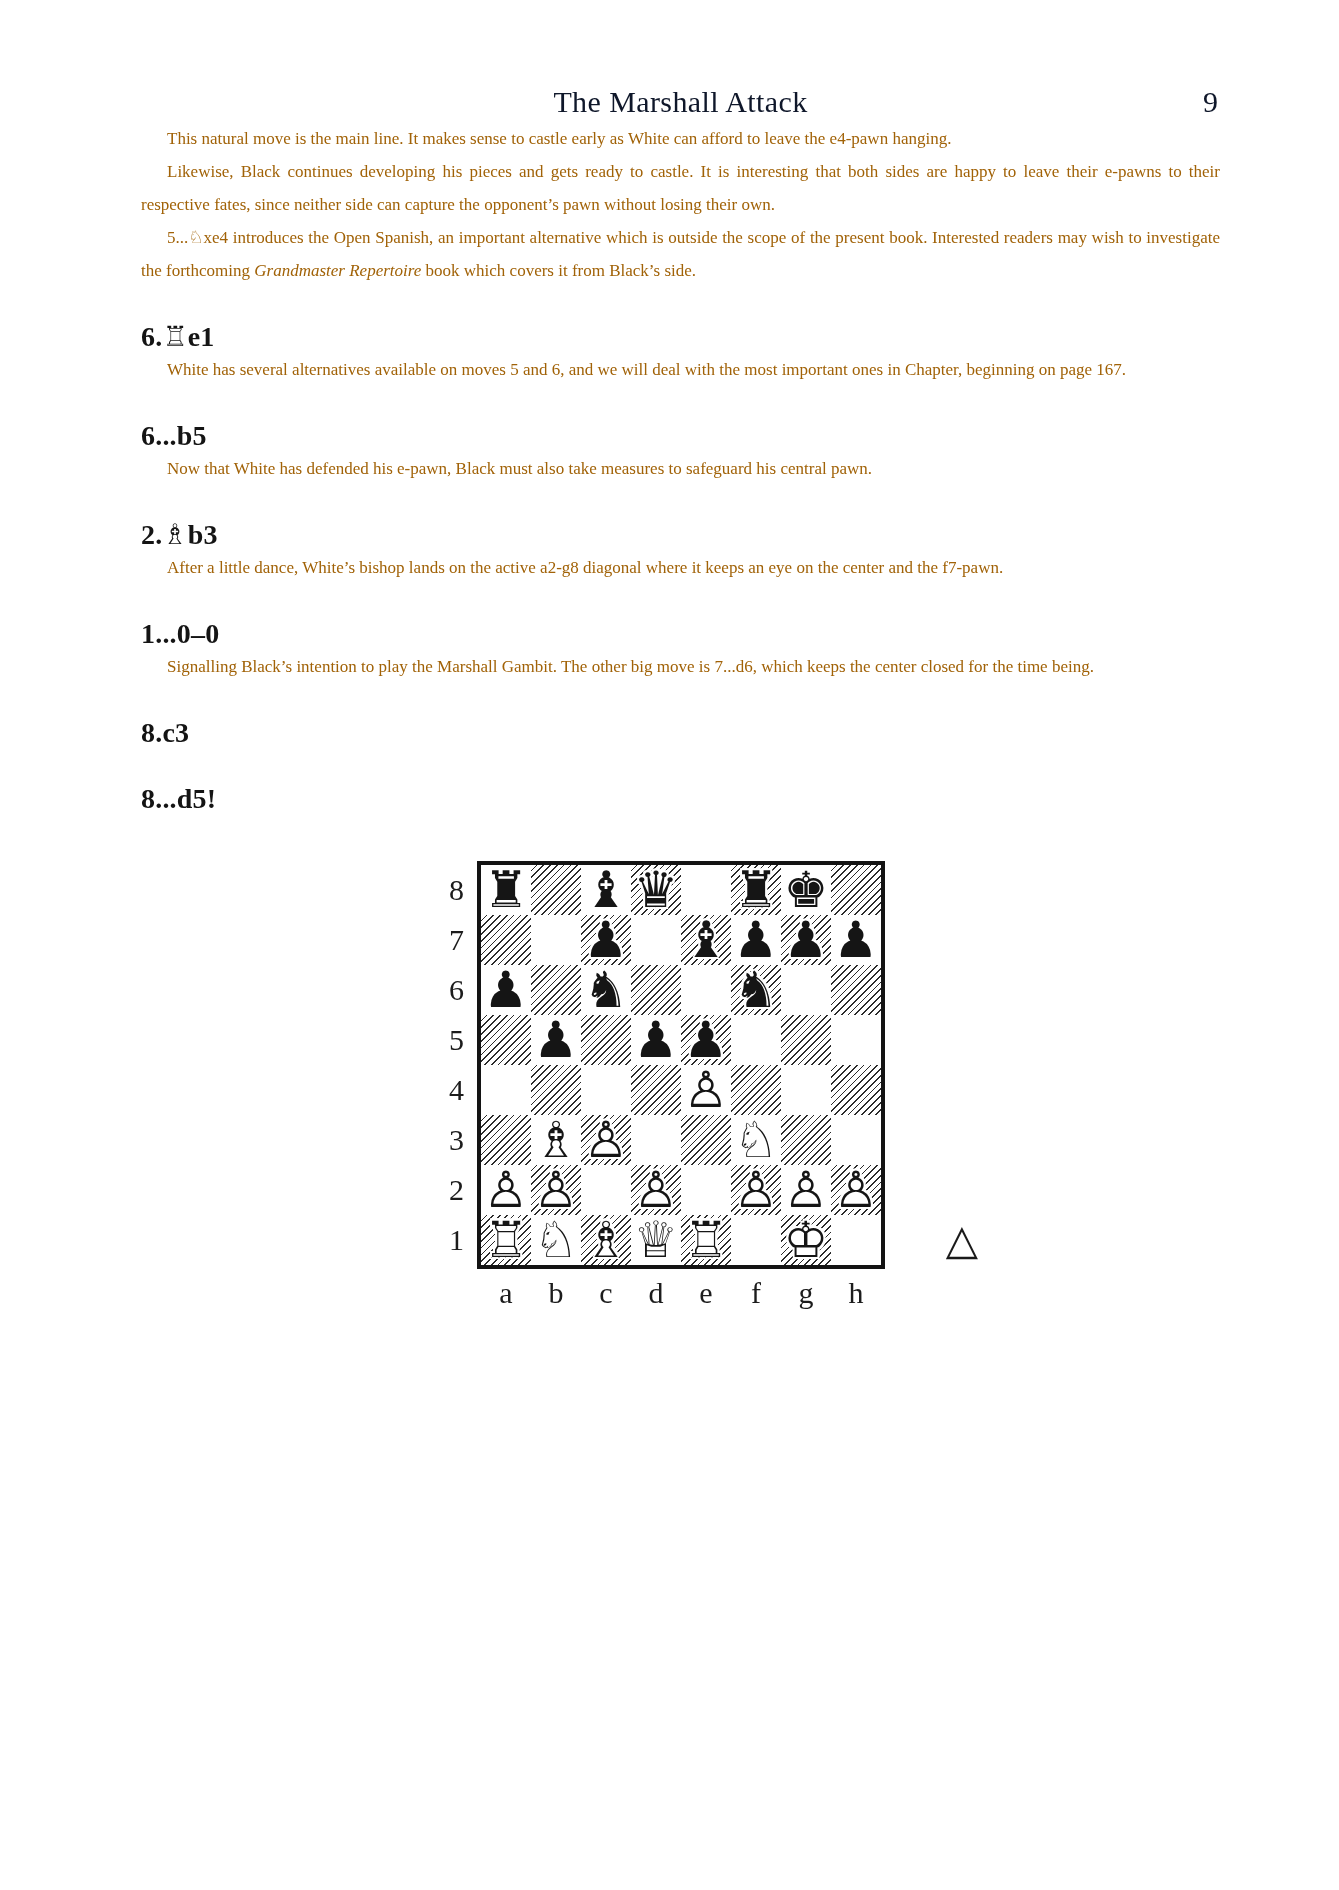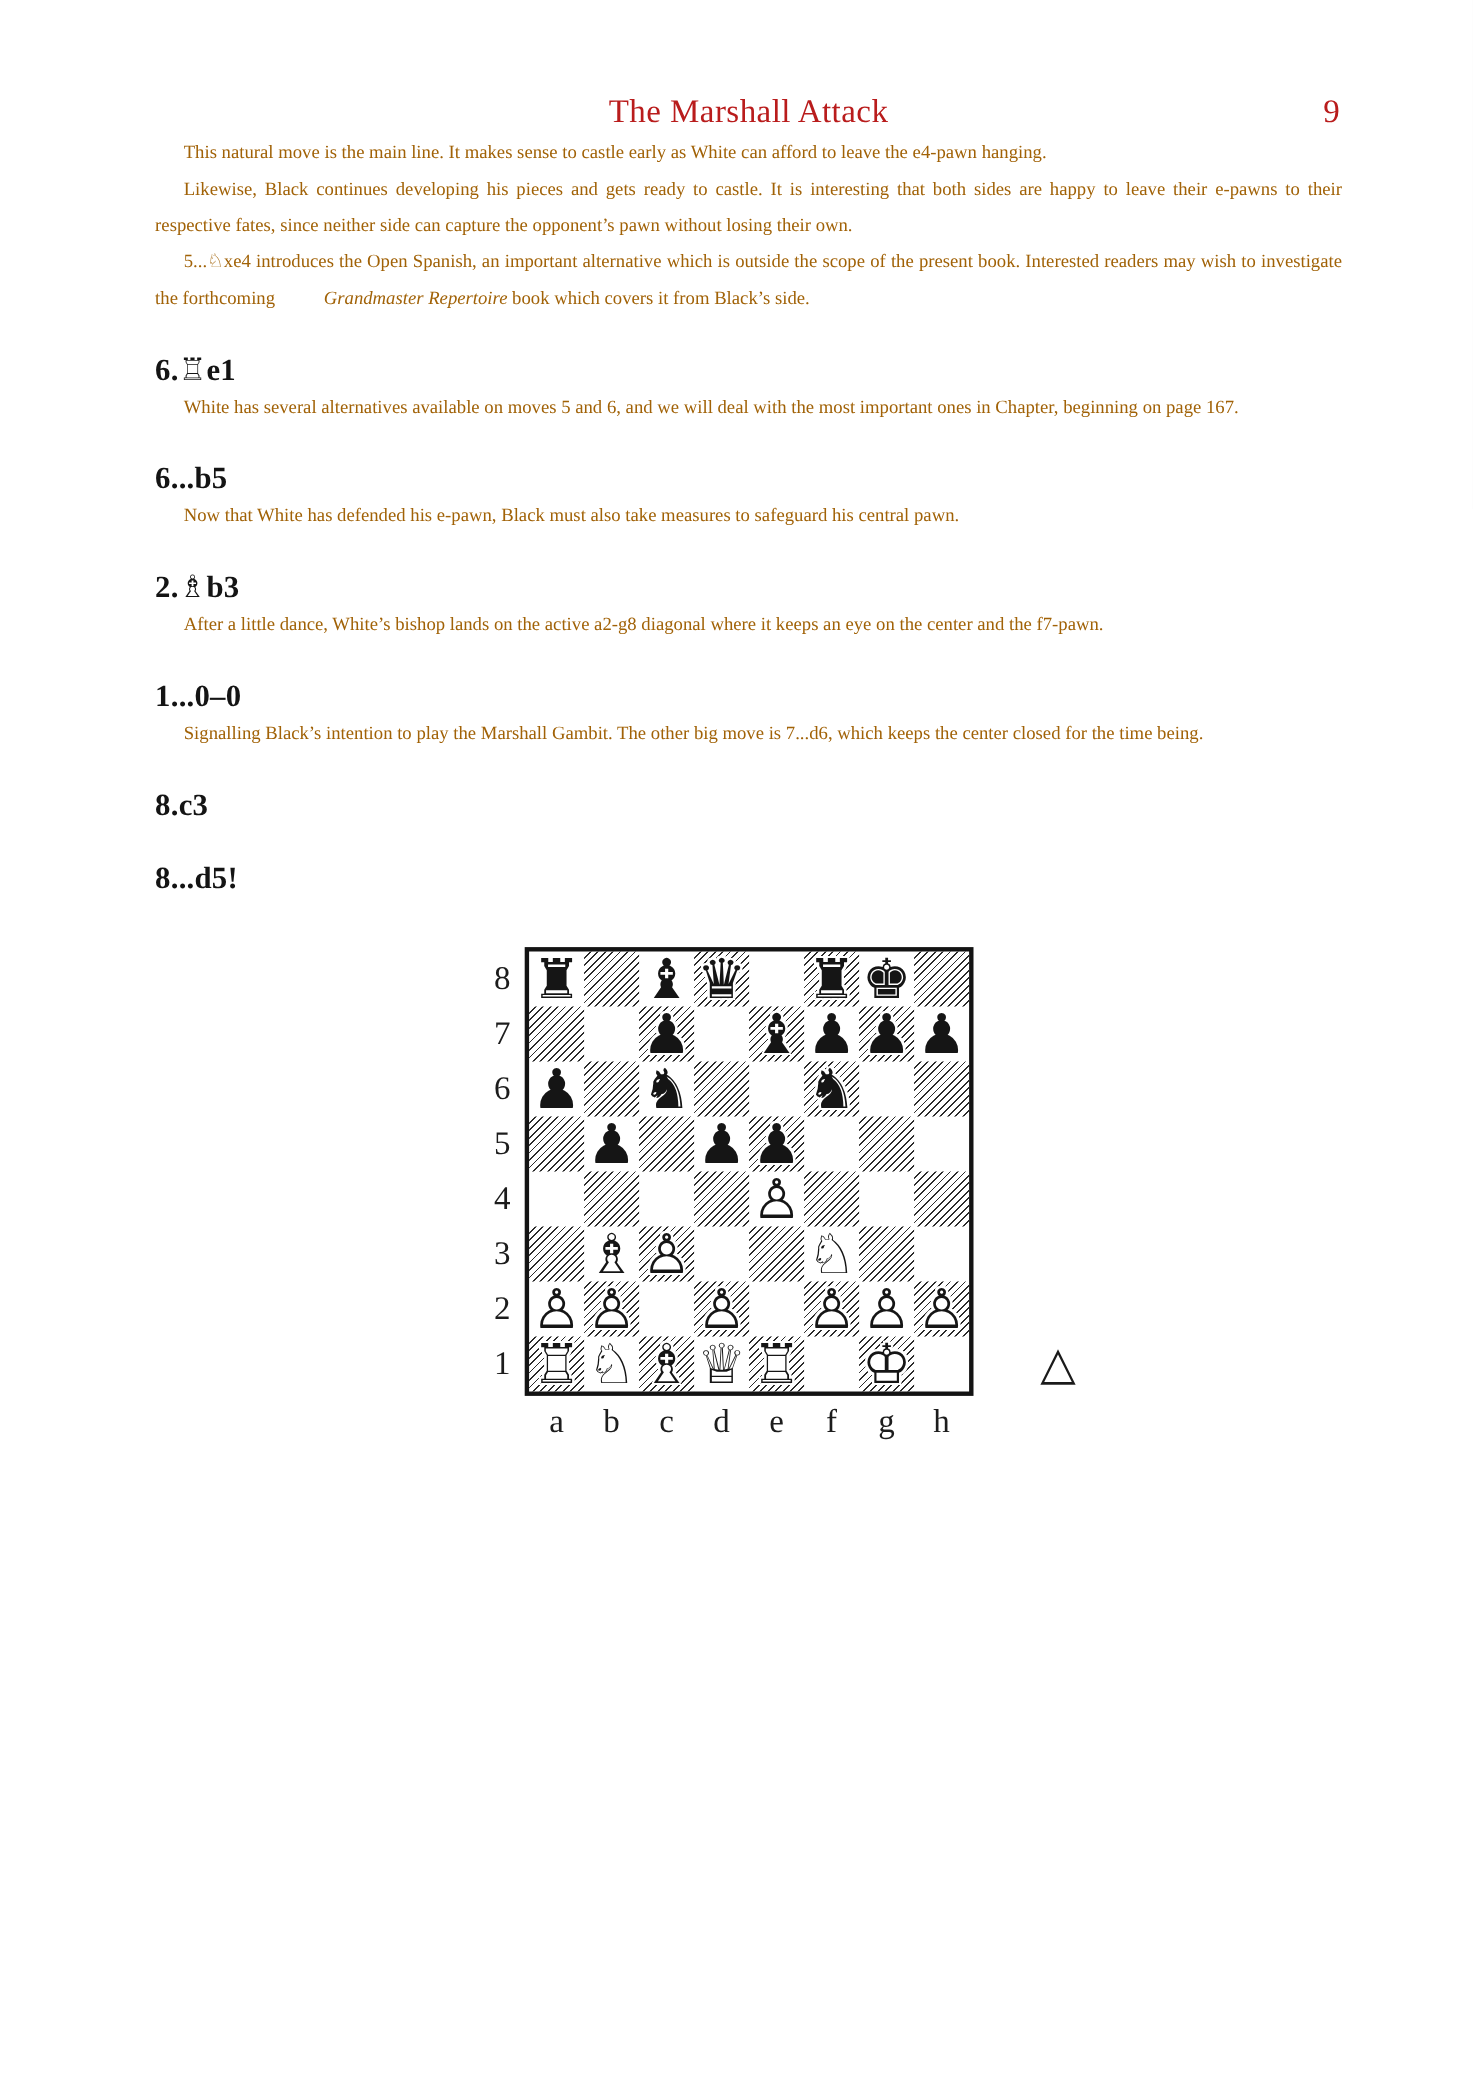--- a/index.html
+++ b/index.html
@@ -3,34 +3,34 @@
 <meta charset="utf-8">
 <style>
   html,body { margin:0; padding:0; background:#e8e8e8; }
   .page {
     position:relative; width:1339px; height:1890px; margin:0 auto;
     background:#ffffff; overflow:hidden;
     font-family:"Liberation Serif","DejaVu Sans",serif; color:#212121;
   }
   .content { position:absolute; left:141px; top:84px; width:1079px; }
 
-  .page-head { position:relative; height:38px; font-size:30px; line-height:36px; color:#b91c1c; }
+  .page-head { position:relative; height:38px; font-size:30px; line-height:36px; color:#0f172a; }
   .page-title { text-align:center; letter-spacing:0.4px; }
   .page-num { position:absolute; right:2px; top:0; }
 
   p.body {
     font-size:17px; line-height:33px; margin:0;
     text-align:justify; text-indent:26px; color:#a16207;
   }
   .intro-p { margin-top:54px; }
   h3.move {
     font-size:28px; line-height:33px; font-weight:bold;
     margin:33px 0 0 0; color:#141414; letter-spacing:0.2px;
   }
-  .em { font-style:italic;margin-left:40px; }
+  .em { font-style:italic; }
 
   
   .diagram { margin-top:46px; margin-left:296px; width:560px; }
   .board-strip { display:flex; align-items:flex-start; position:relative; width:493px; }
   .rank-labels { width:40px; padding-top:4px; }
   .rank-label {
     height:50px; line-height:50px; text-align:right; padding-right:13px;
     font-size:30px; color:#1c1c1c;
   }
   .board {

